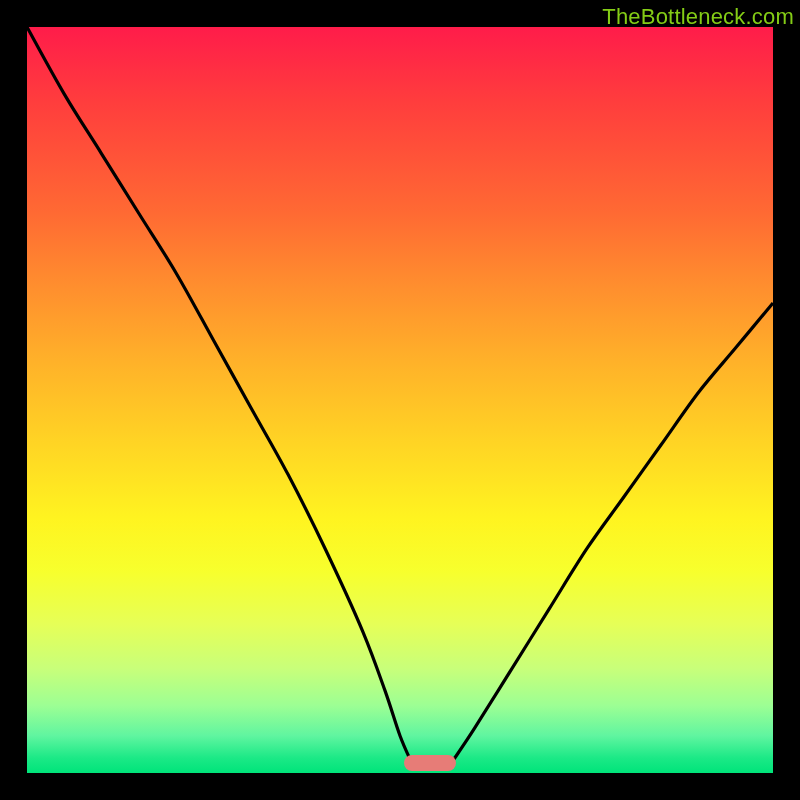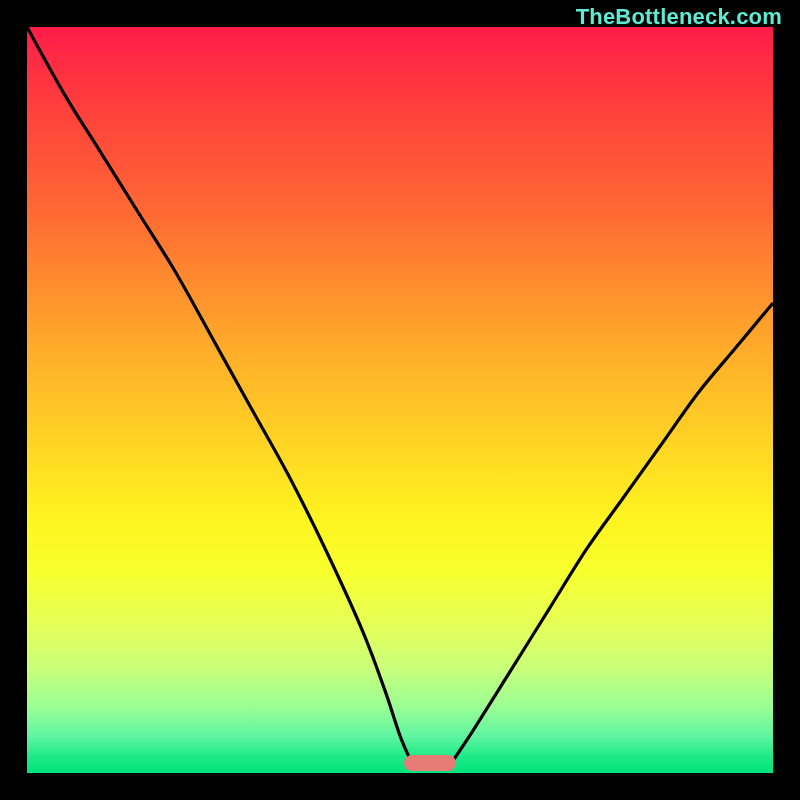--- a/index.html
+++ b/index.html
@@ -38,25 +38,25 @@
       #c8ff7a 86%,
       #9cff94 91%,
       #60f5a0 95%,
       #1be986 98%,
       #00e47a 100%
     );
   }
   .watermark {
     position: absolute;
     top: 4px;
-    right: 18px;
-    color: #5eead4;
+    right: 6px;
+    color: #84cc16;
     font-size: 22px;
     letter-spacing: 0.2px;
-    font-weight: 700;
+    font-weight: 400;
   }
   svg.curve {
     position: absolute;
     left: 0;
     top: 0;
     width: 746px;
     height: 746px;
     overflow: visible;
   }
   .marker {

